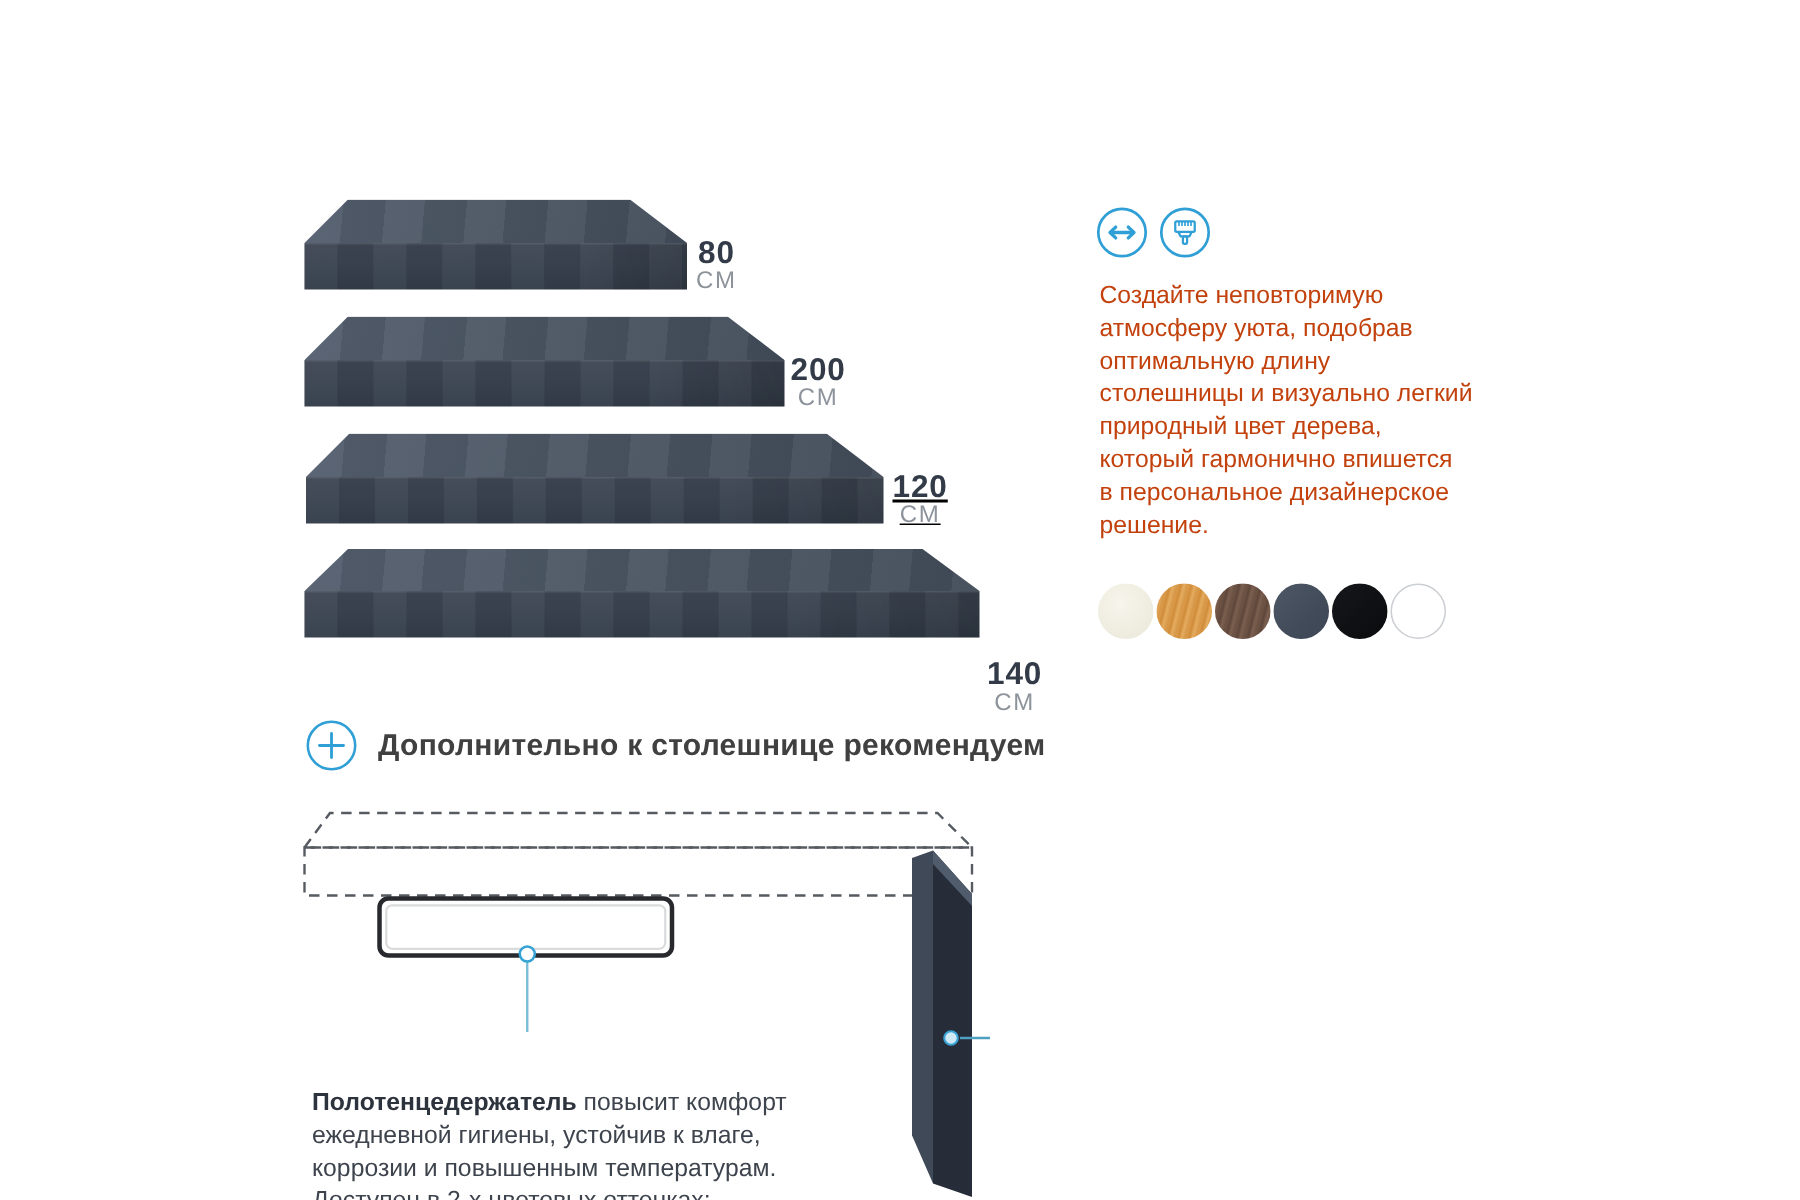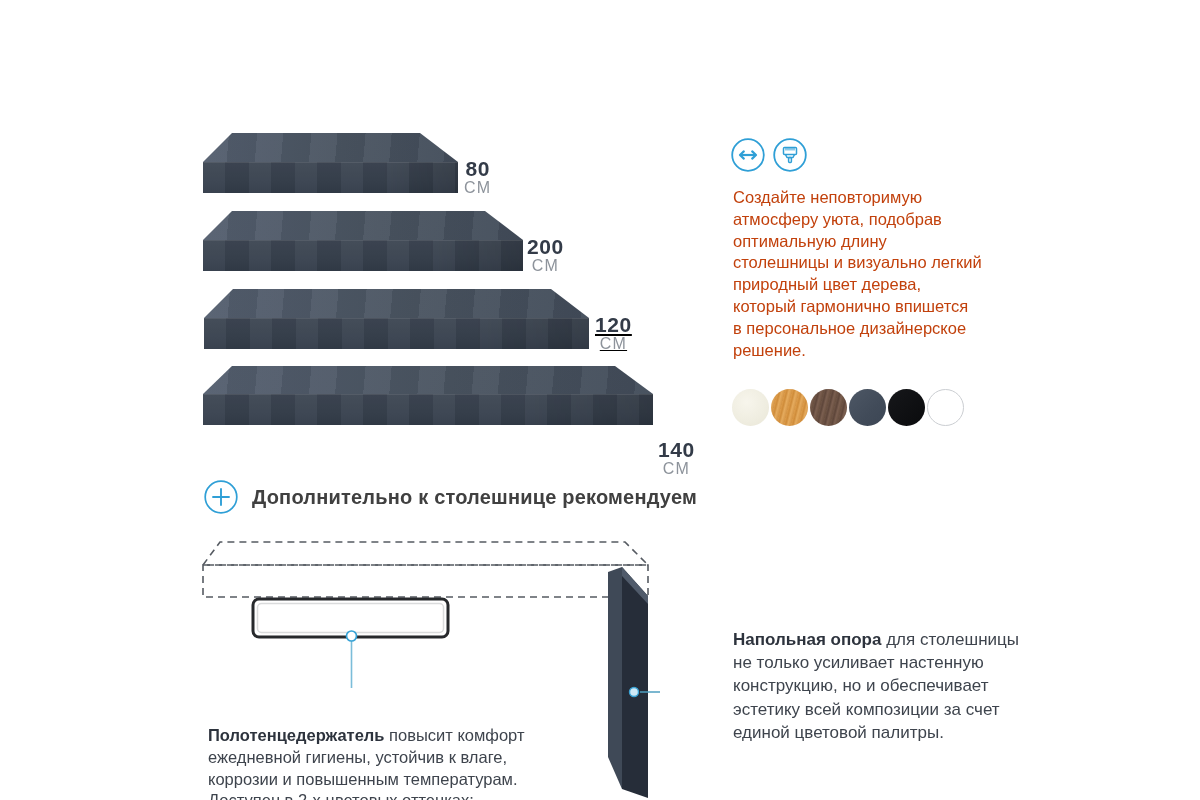--- a/index.html
+++ b/index.html
@@ -201,19 +201,14 @@
       <circle cx="634" cy="692" r="4.5" fill="#cfe9f6" stroke="#3aa3d5" stroke-width="1.4"></circle>
     </g>
   </svg>
 
   <p class="towel-text"><b>Полотенцедержатель</b><span> повысит комфорт
 ежедневной гигиены, устойчив к влаге,
 коррозии и повышенным температурам.
 Доступен в 2-х цветовых оттенках:
 нержавеющая сталь и матовый черный.</span></p>
 
-  <p class="support-text"><b>Напольная опора</b><span> для столешницы
-не только усиливает настенную
-конструкцию, но и обеспечивает
-эстетику всей композиции за счет
-единой цветовой палитры.</span></p>
 
 </div>
 
 </body></html>

